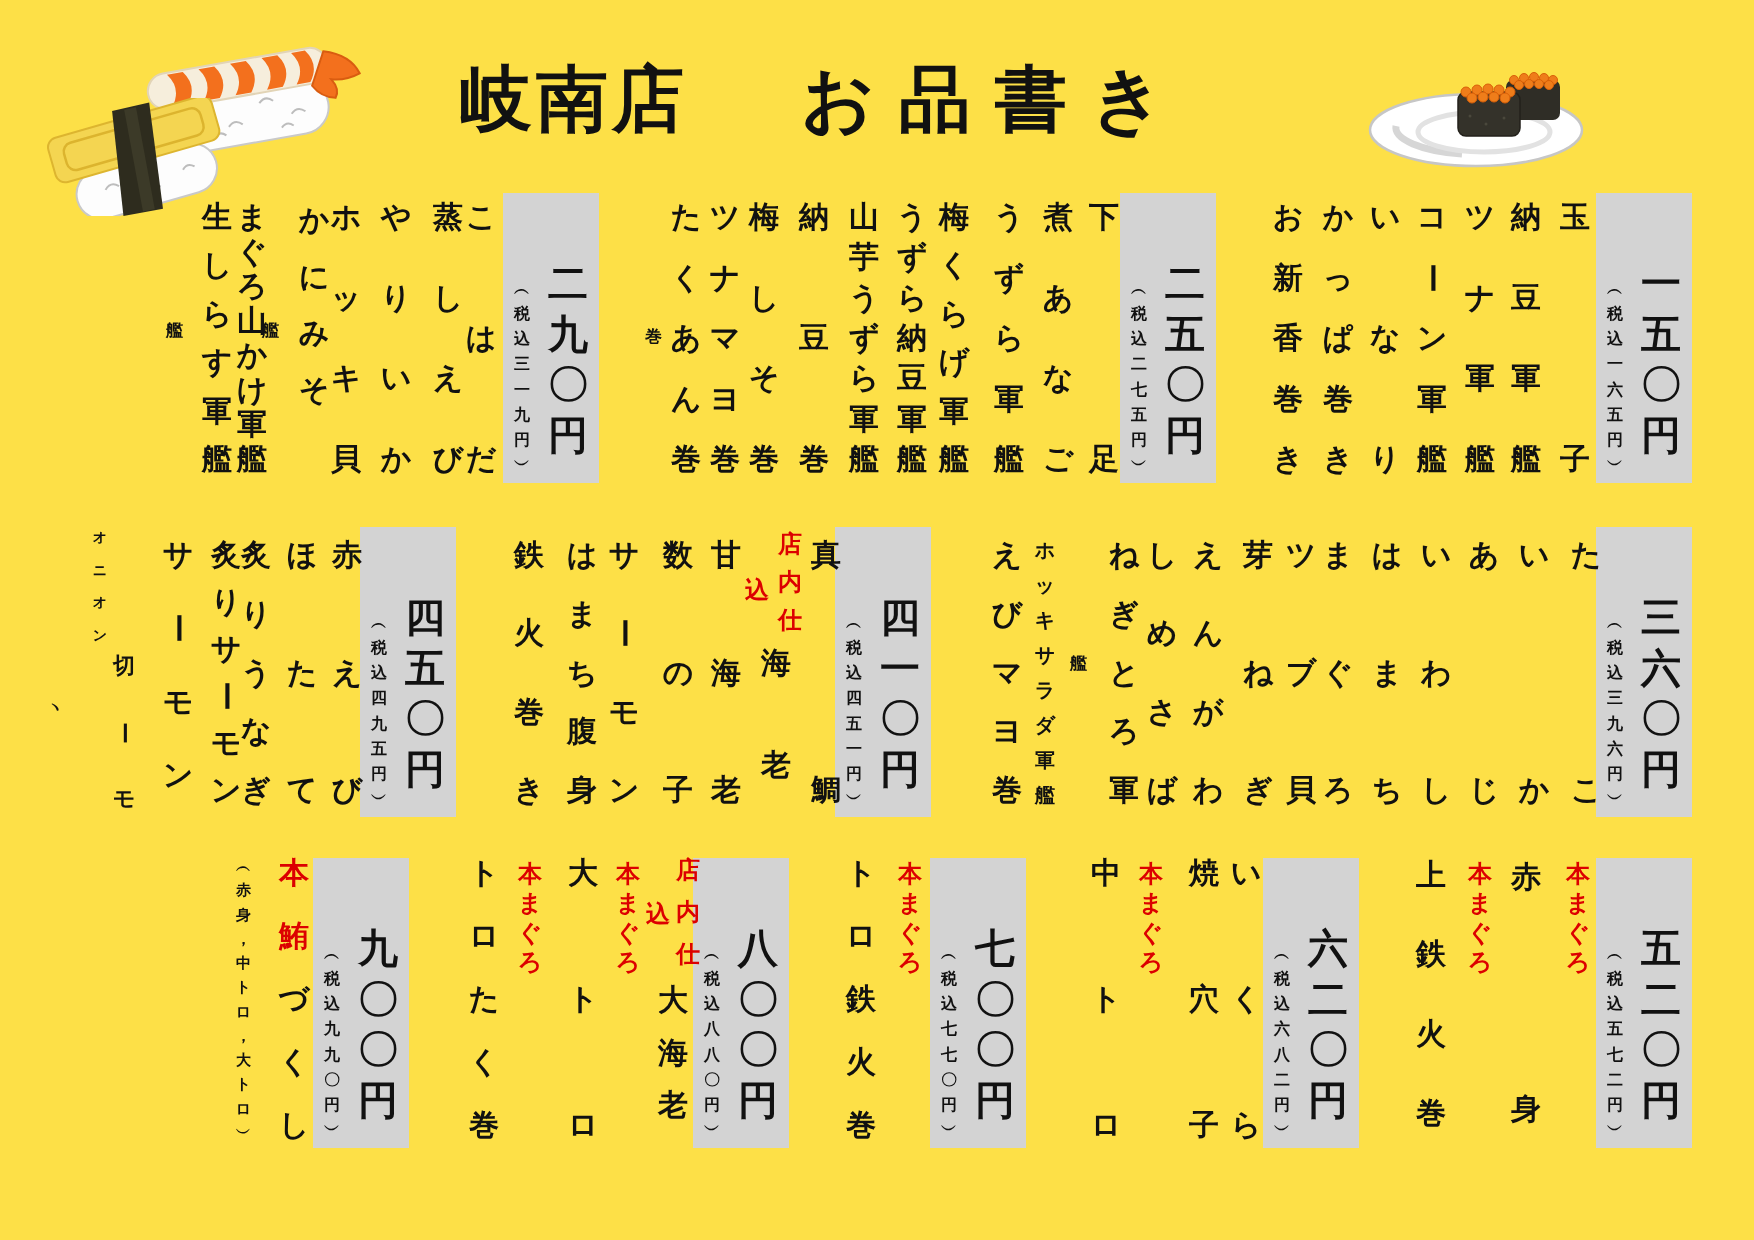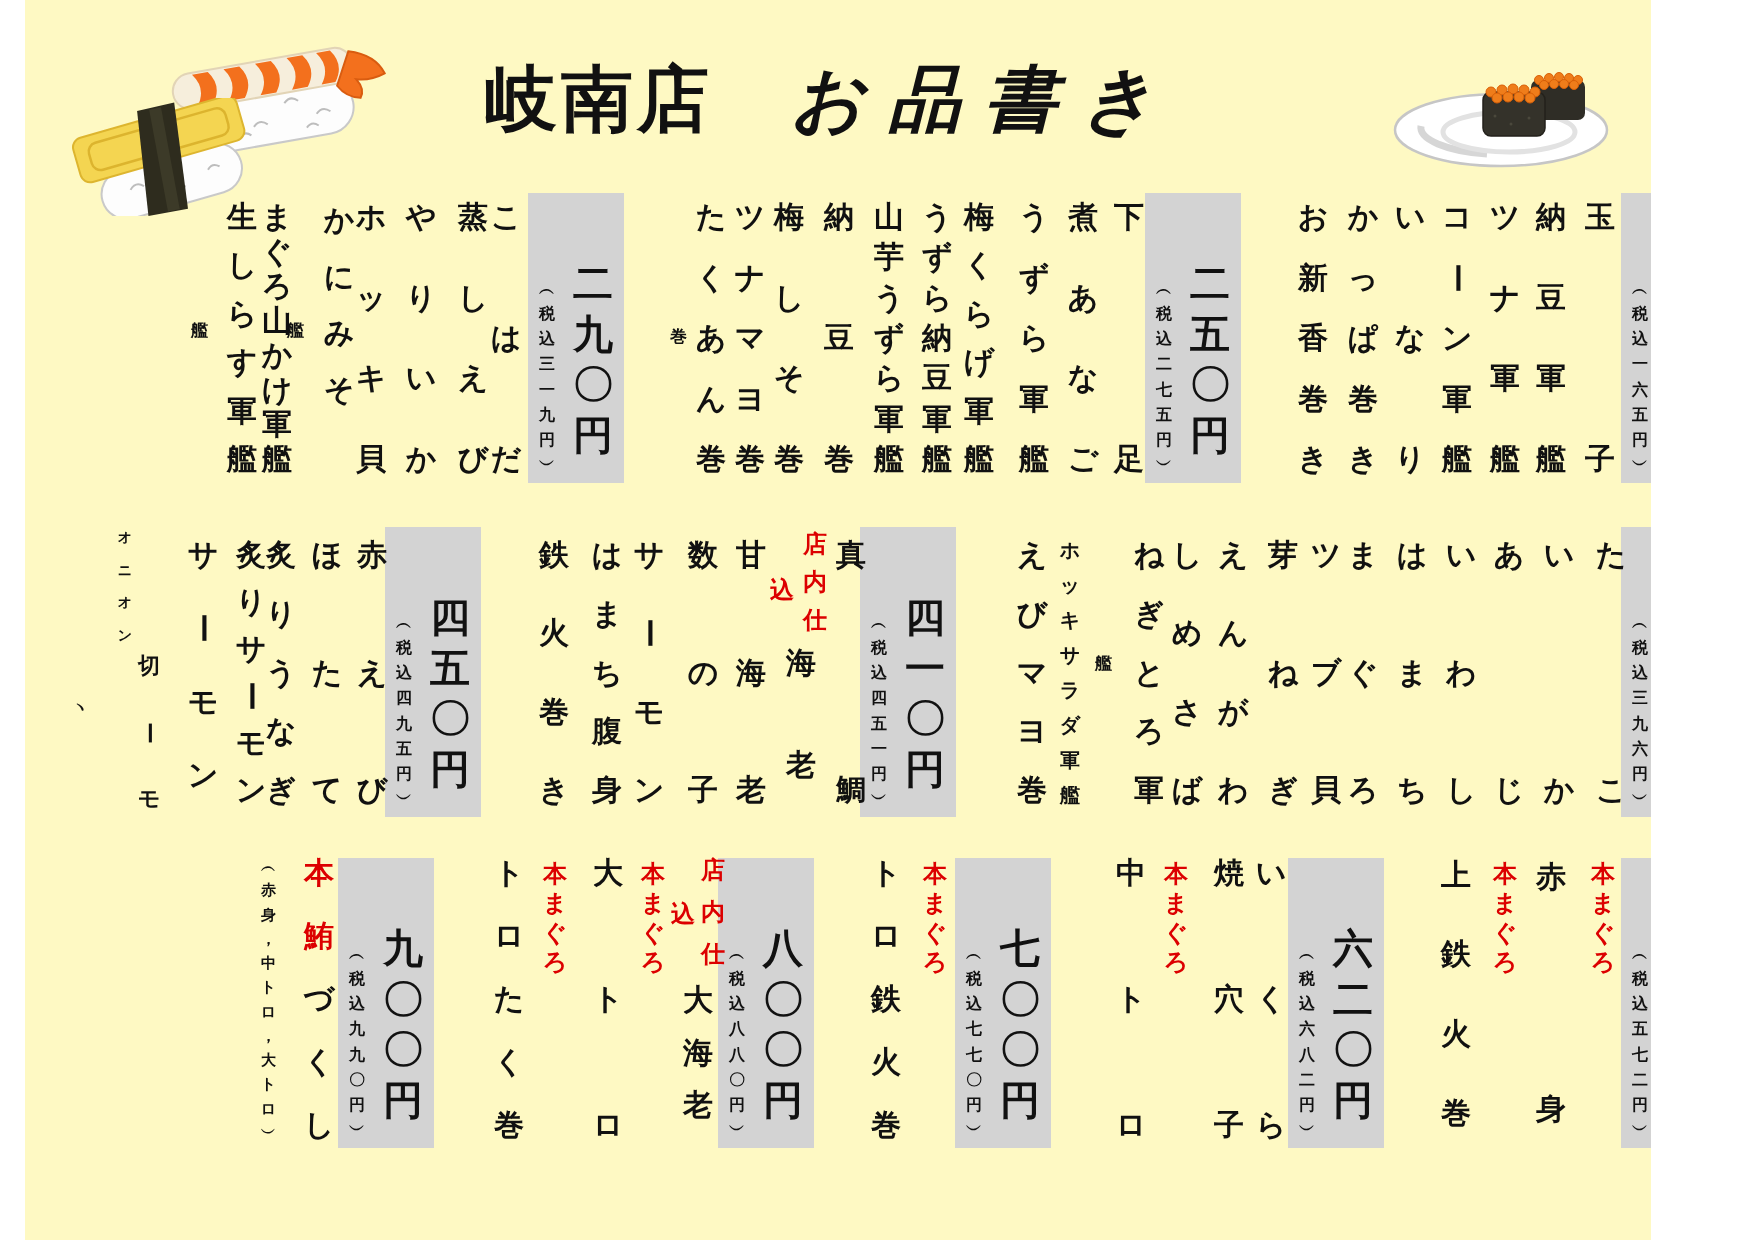--- a/index.html
+++ b/index.html
@@ -1,20 +1,20 @@
 <!DOCTYPE html>
 <html><head>
 <meta charset="utf-8">
 <style>
   html,body{margin:0;padding:0;background:#fff;}
-  .page{position:relative;width:1626px;height:1240px;background:#fef9c3;overflow:hidden;
-        font-family:"Liberation Sans","DejaVu Sans",sans-serif;color:#111;margin-left:25px;}
+  .page{position:relative;width:1754px;height:1240px;background:#fde047;overflow:hidden;
+        font-family:"Liberation Sans","DejaVu Sans",sans-serif;color:#111;}
   .title{position:absolute;top:52px;font-size:72px;font-weight:bold;color:#111;white-space:nowrap;}
   #title-store{left:460px;letter-spacing:4px;}
-  #title-menu{left:766px;letter-spacing:24px;font-style:italic;}
+  #title-menu{left:801px;letter-spacing:24px;}
   .band{position:absolute;width:96px;height:290px;background:#d3d3d3;}
   .vcol{position:absolute;display:flex;flex-direction:column;justify-content:space-between;
         align-items:center;font-weight:bold;line-height:1;white-space:nowrap;}
   .vcol span{display:block;}
   .vcol span.rot{transform:rotate(90deg);}
   .stray{position:absolute;font-weight:bold;line-height:1;}
   .illus{position:absolute;}
 </style>
 </head>
 <body>

